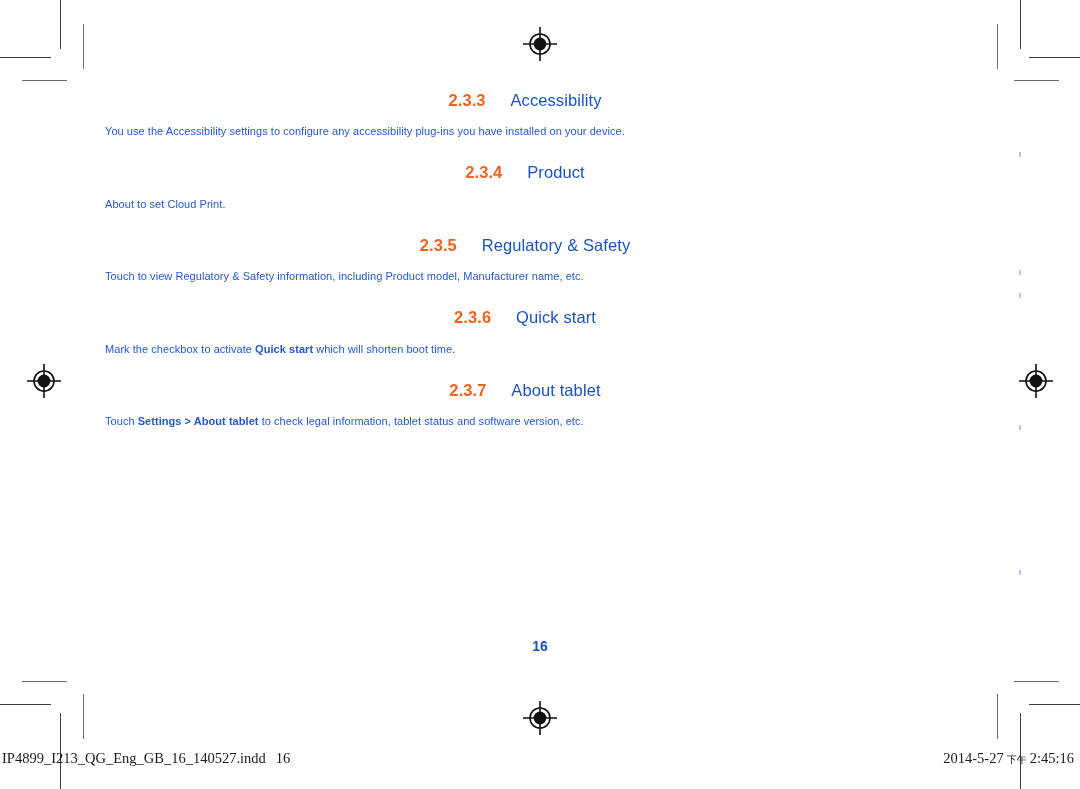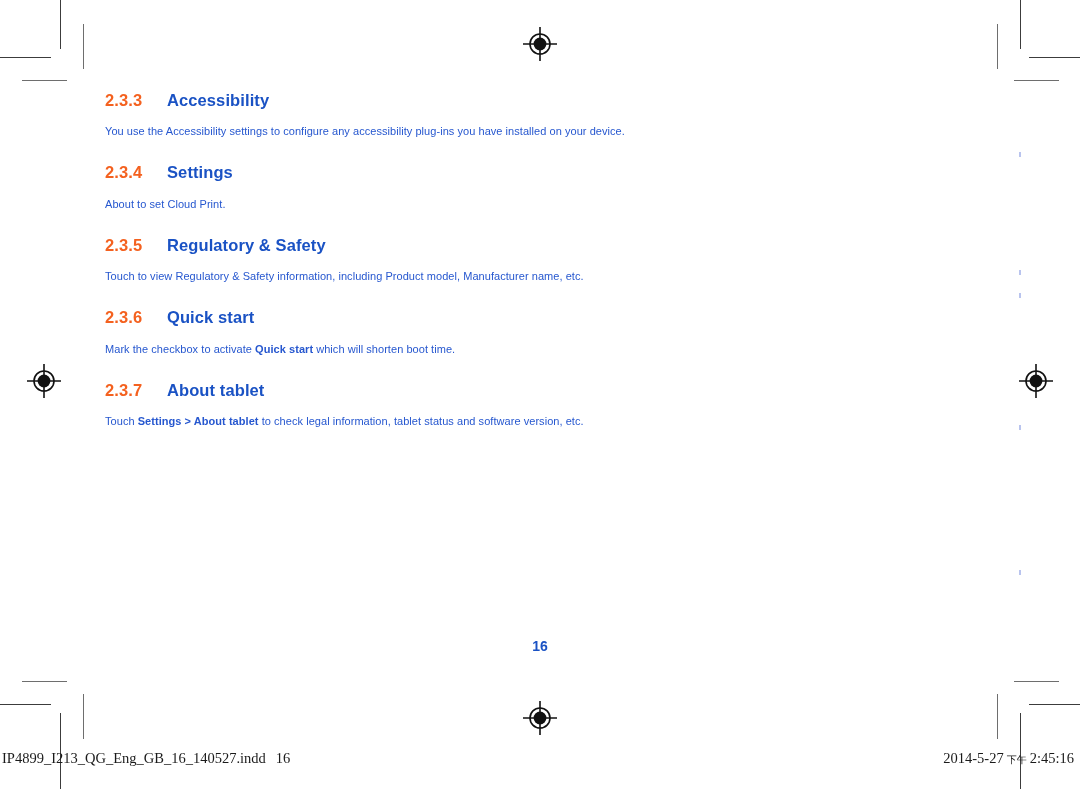--- a/index.html
+++ b/index.html
@@ -54,30 +54,31 @@
   .section { margin: 0; }
 
   .heading {
     display: flex;
     align-items: baseline;
     font-size: 16.5px;
     font-weight: bold;
     letter-spacing: 0.1px;
     margin: 0;
     line-height: 1.3;
+    justify-content: center;
   }
   .heading .num {
     color: #f4611f;
     width: 62px;
     flex: 0 0 62px;
     font-weight: bold;
   }
   .heading .ttl {
     color: #1a52c4;
-    font-weight: bold;
+    font-weight: normal;
   }
 
   .body-text {
     color: #2657cf;
     font-size: 11px;
     line-height: 1.45;
     margin: 0;
     letter-spacing: 0.05px;
   }
   .body-text b { font-weight: bold; }
@@ -202,21 +203,21 @@
         <span class="ttl">Accessibility</span>
       </div>
       <div class="gap-after-heading"></div>
       <p class="body-text"><span>You use the Accessibility settings to configure any accessibility plug-ins you have installed on your device.</span><b></b><span></span></p>
     </div>
     <div class="gap-after-para"></div>
 
     <div class="section">
       <div class="heading">
         <span class="num">2.3.4</span>
-        <span class="ttl">Settings</span>
+        <span class="ttl">Product</span>
       </div>
       <div class="gap-after-heading"></div>
       <p class="body-text"><span>About to set Cloud Print.</span><b></b><span></span></p>
     </div>
     <div class="gap-after-para"></div>
 
     <div class="section">
       <div class="heading">
         <span class="num">2.3.5</span>
         <span class="ttl">Regulatory &amp; Safety</span>

